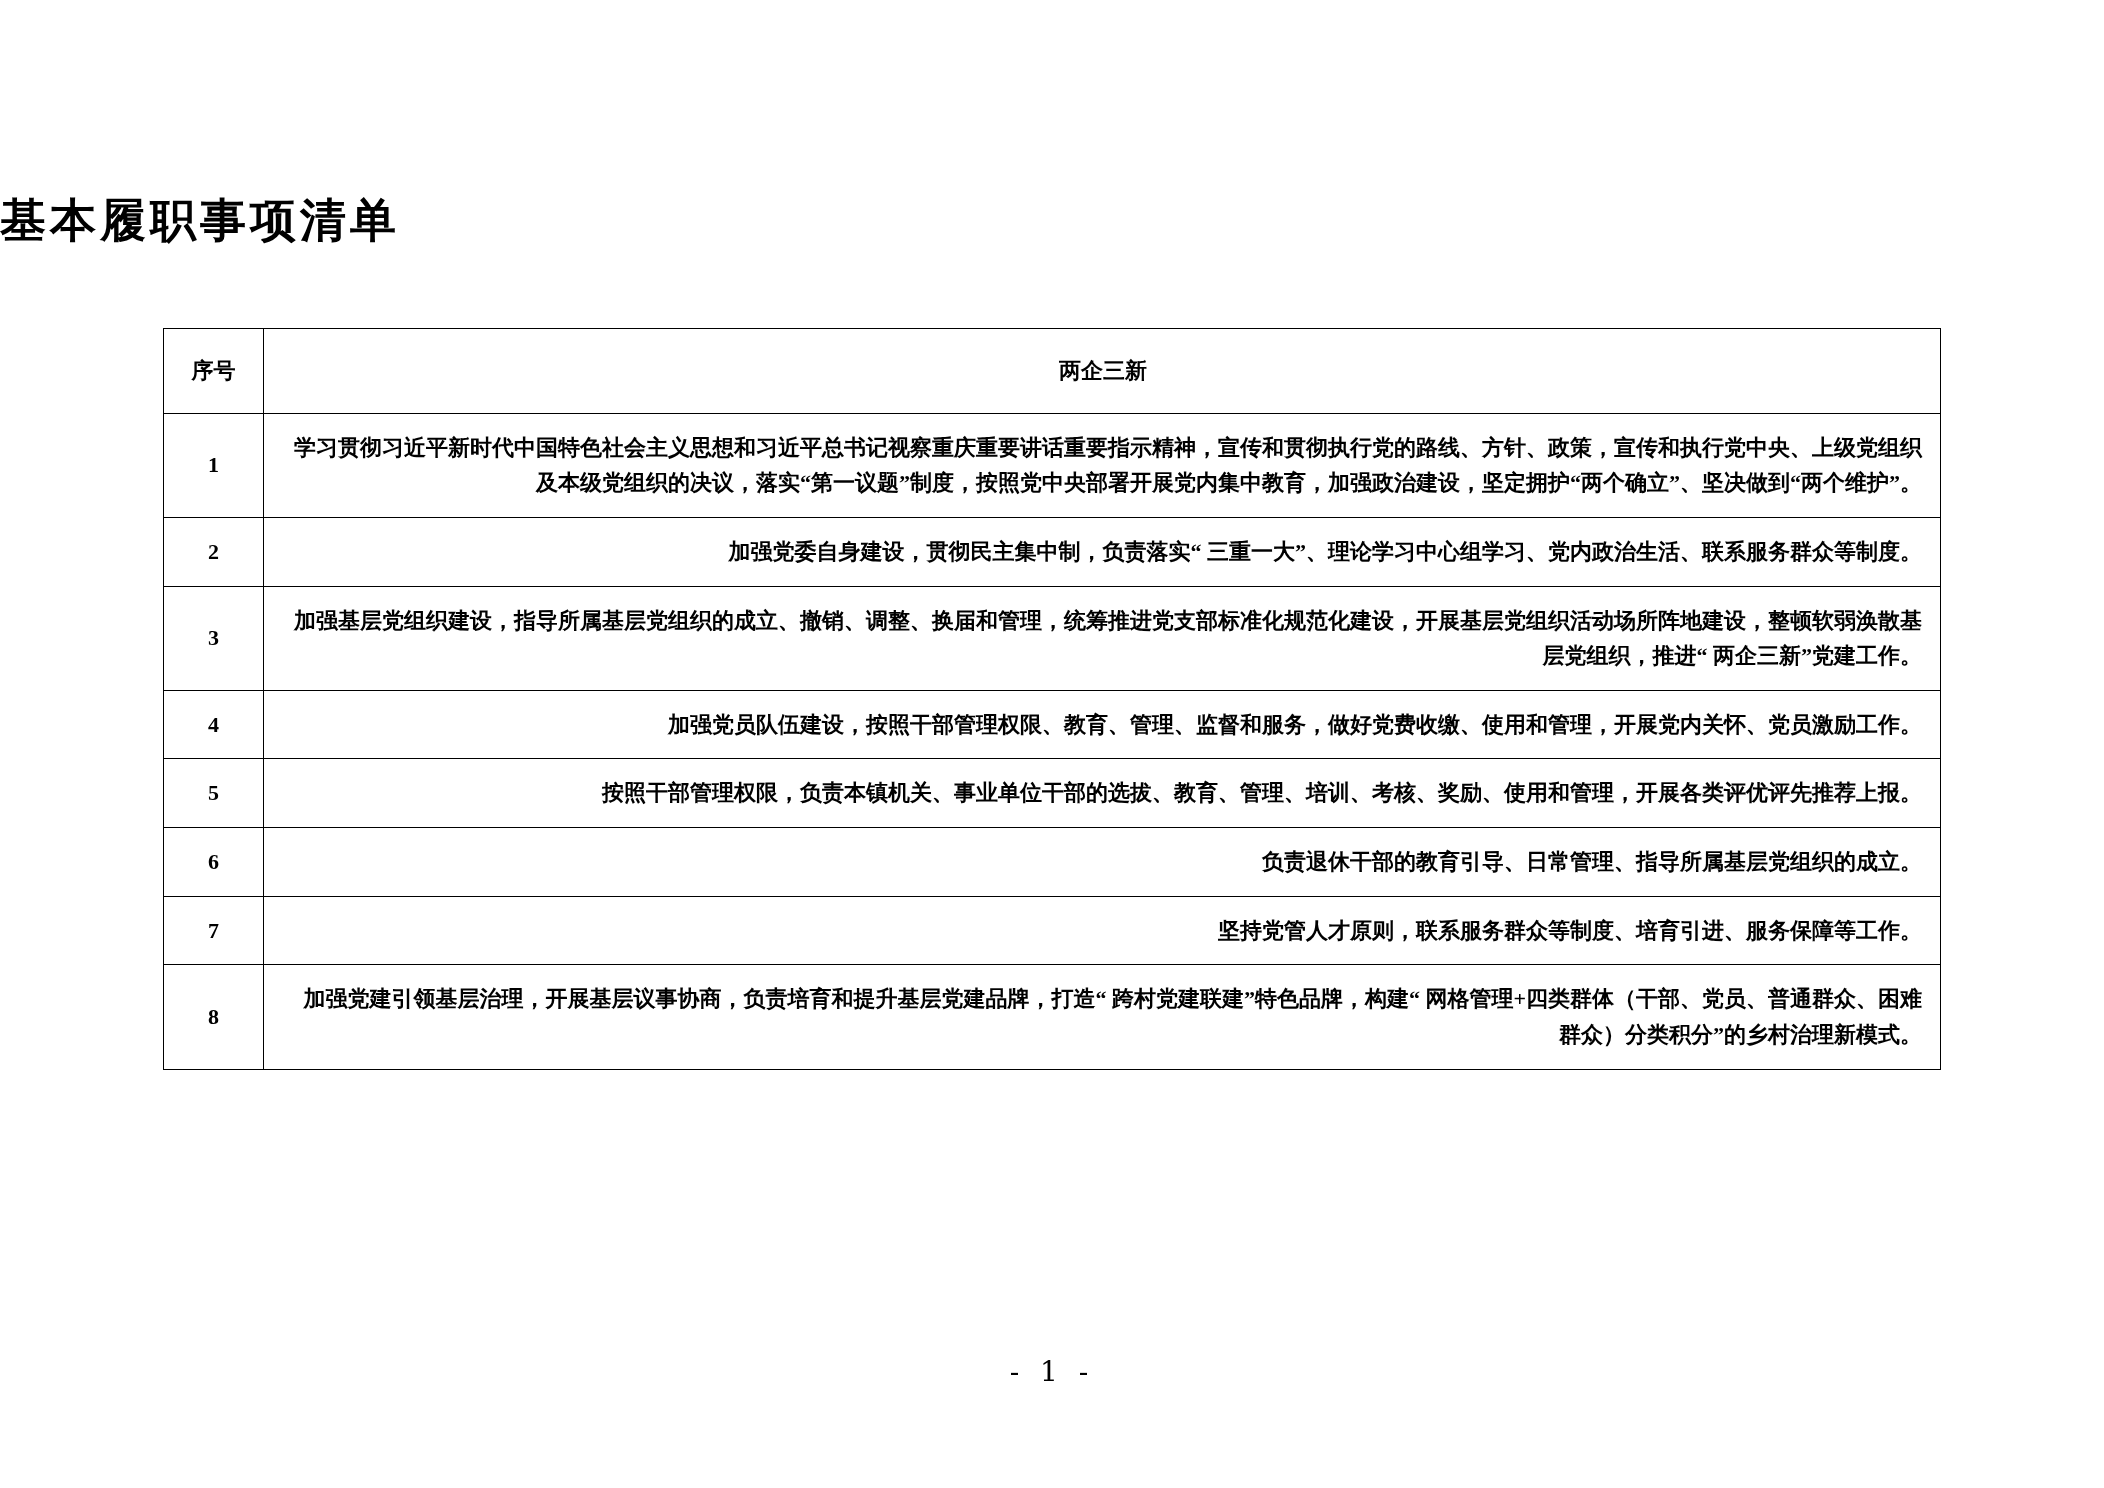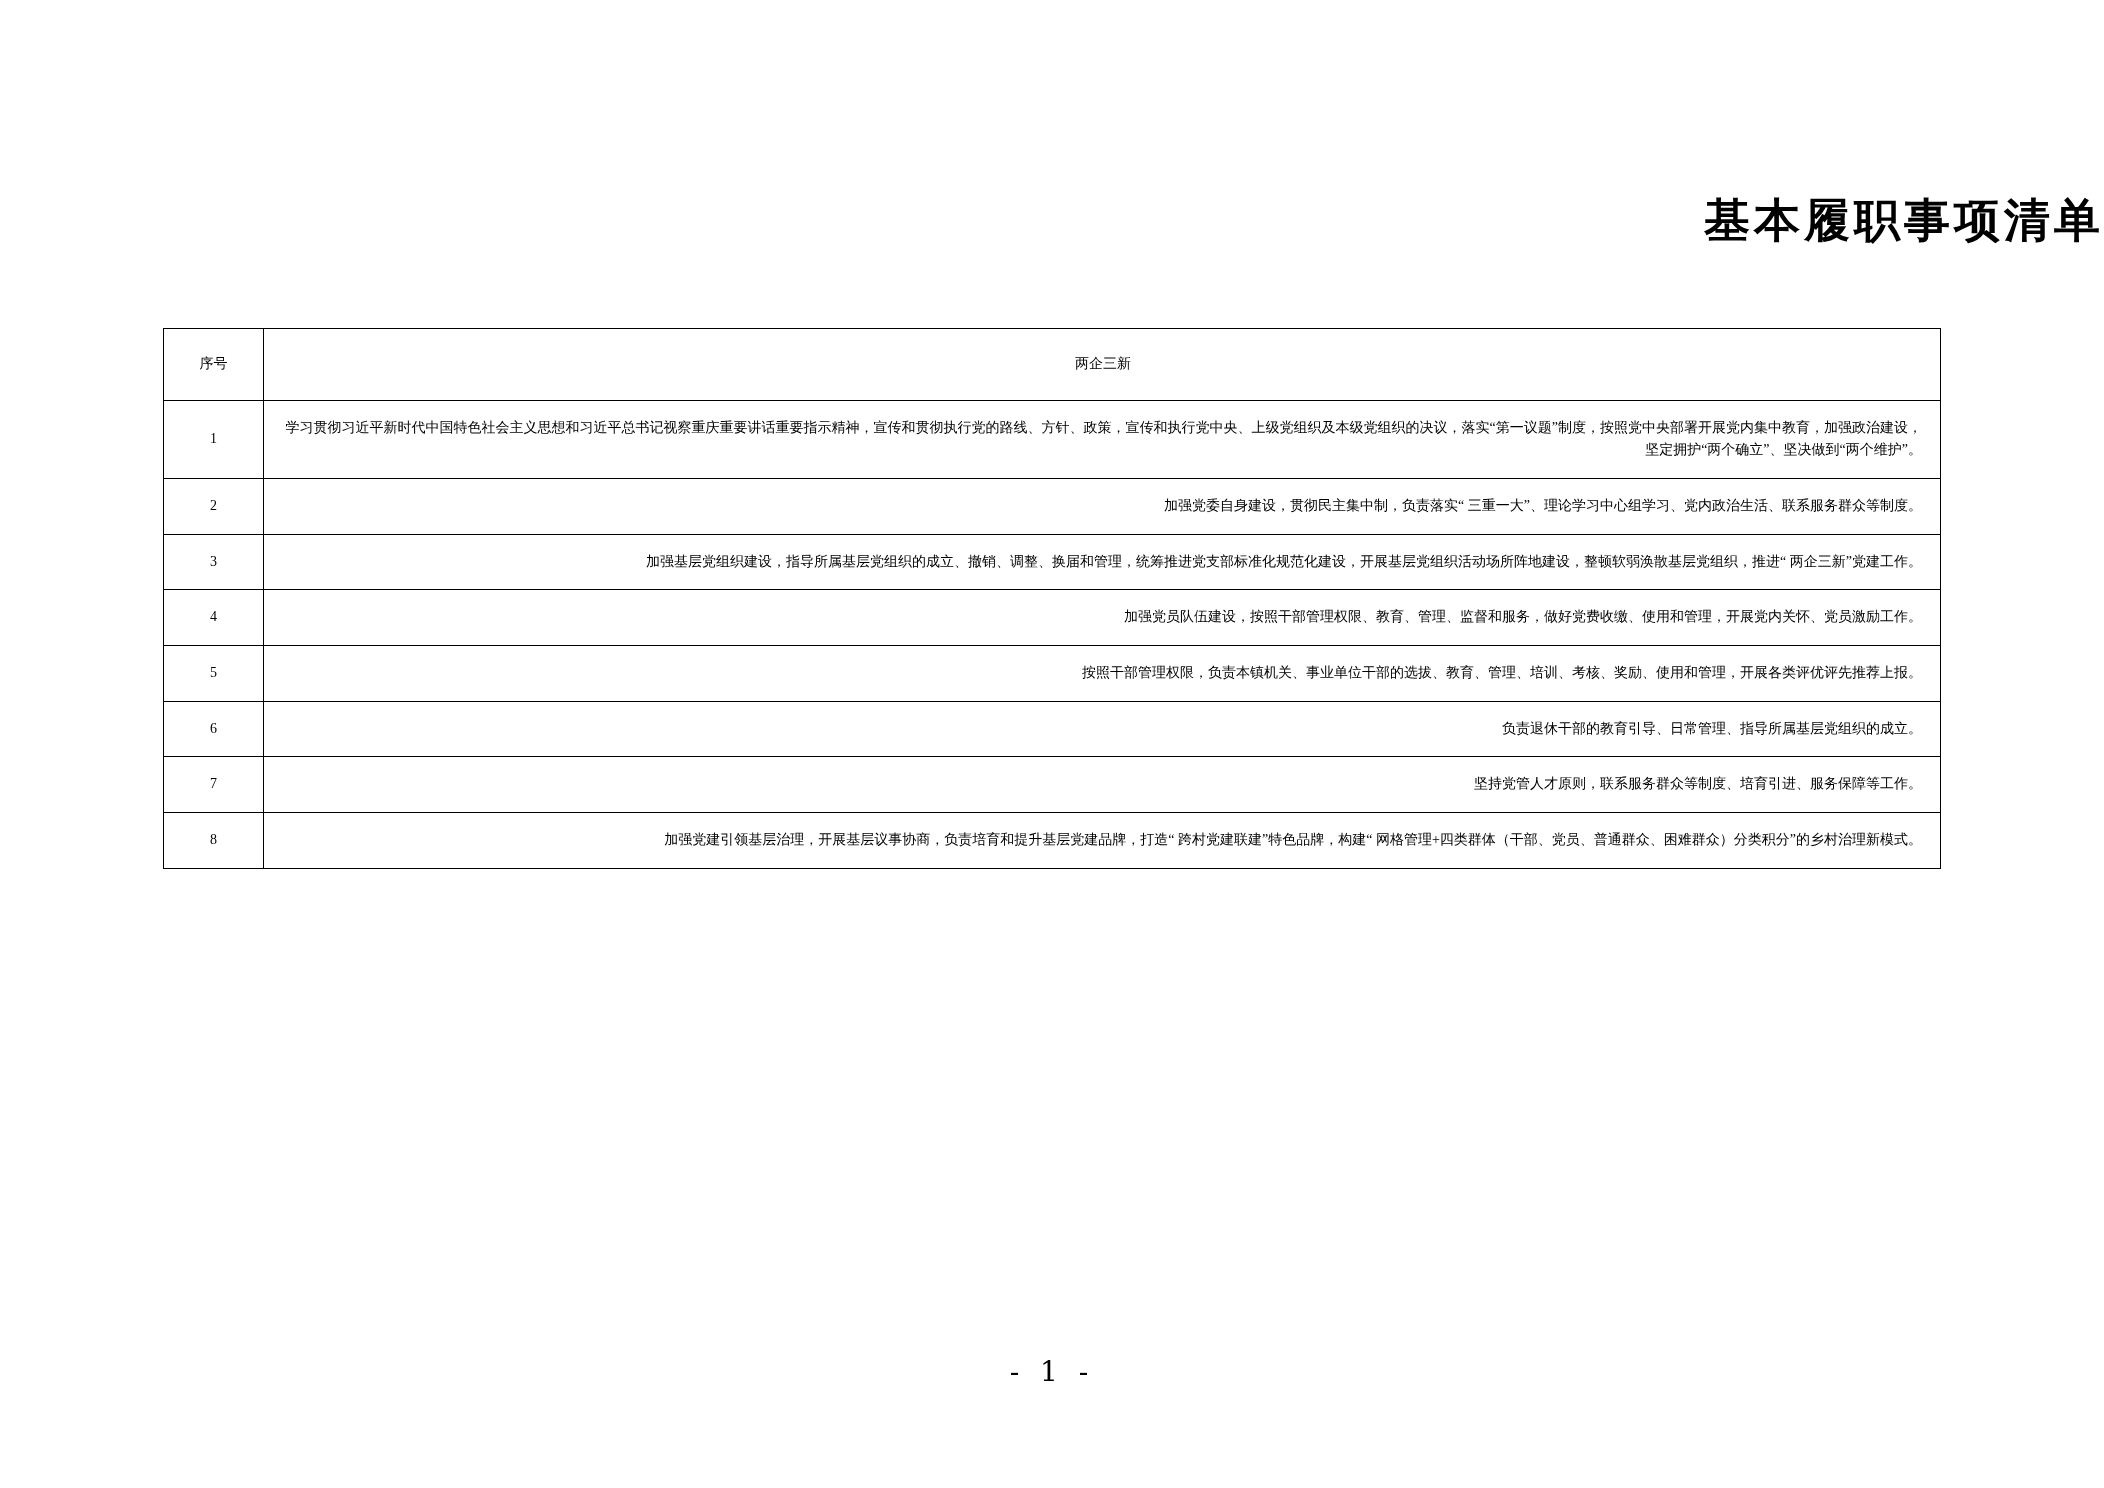--- a/index.html
+++ b/index.html
@@ -16,44 +16,44 @@
     overflow: hidden;
   }
   .page {
     width: 2104px;
     height: 1488px;
     box-sizing: border-box;
     padding: 0;
     position: relative;
   }
   .doc-title {
-    text-align: right;
+    text-align: left;
     font-size: 46px;
     font-weight: 700;
     letter-spacing: 4px;
     margin: 0;
     padding-top: 190px;
     font-family: "DejaVu Serif", "Liberation Serif", serif;
   }
   .table-wrap {
     margin: 0 auto;
     margin-top: 76px;
     width: 1778px;
   }
   table.list {
     border-collapse: collapse;
     width: 100%;
     table-layout: fixed;
   }
   table.list td, table.list th {
     border: 1px solid #000000;
     vertical-align: middle;
-    font-size: 14px;
+    font-size: 22px;
     line-height: 1.62;
-    font-weight: 400;
+    font-weight: 700;
     font-family: "Liberation Serif", "DejaVu Serif", serif;
   }
   th.col-no, td.col-no {
     width: 100px;
     text-align: center;
     padding: 10px 4px;
   }
   th.col-name, td.col-name {
     text-align: right;
     padding: 14px 18px 14px 20px;

